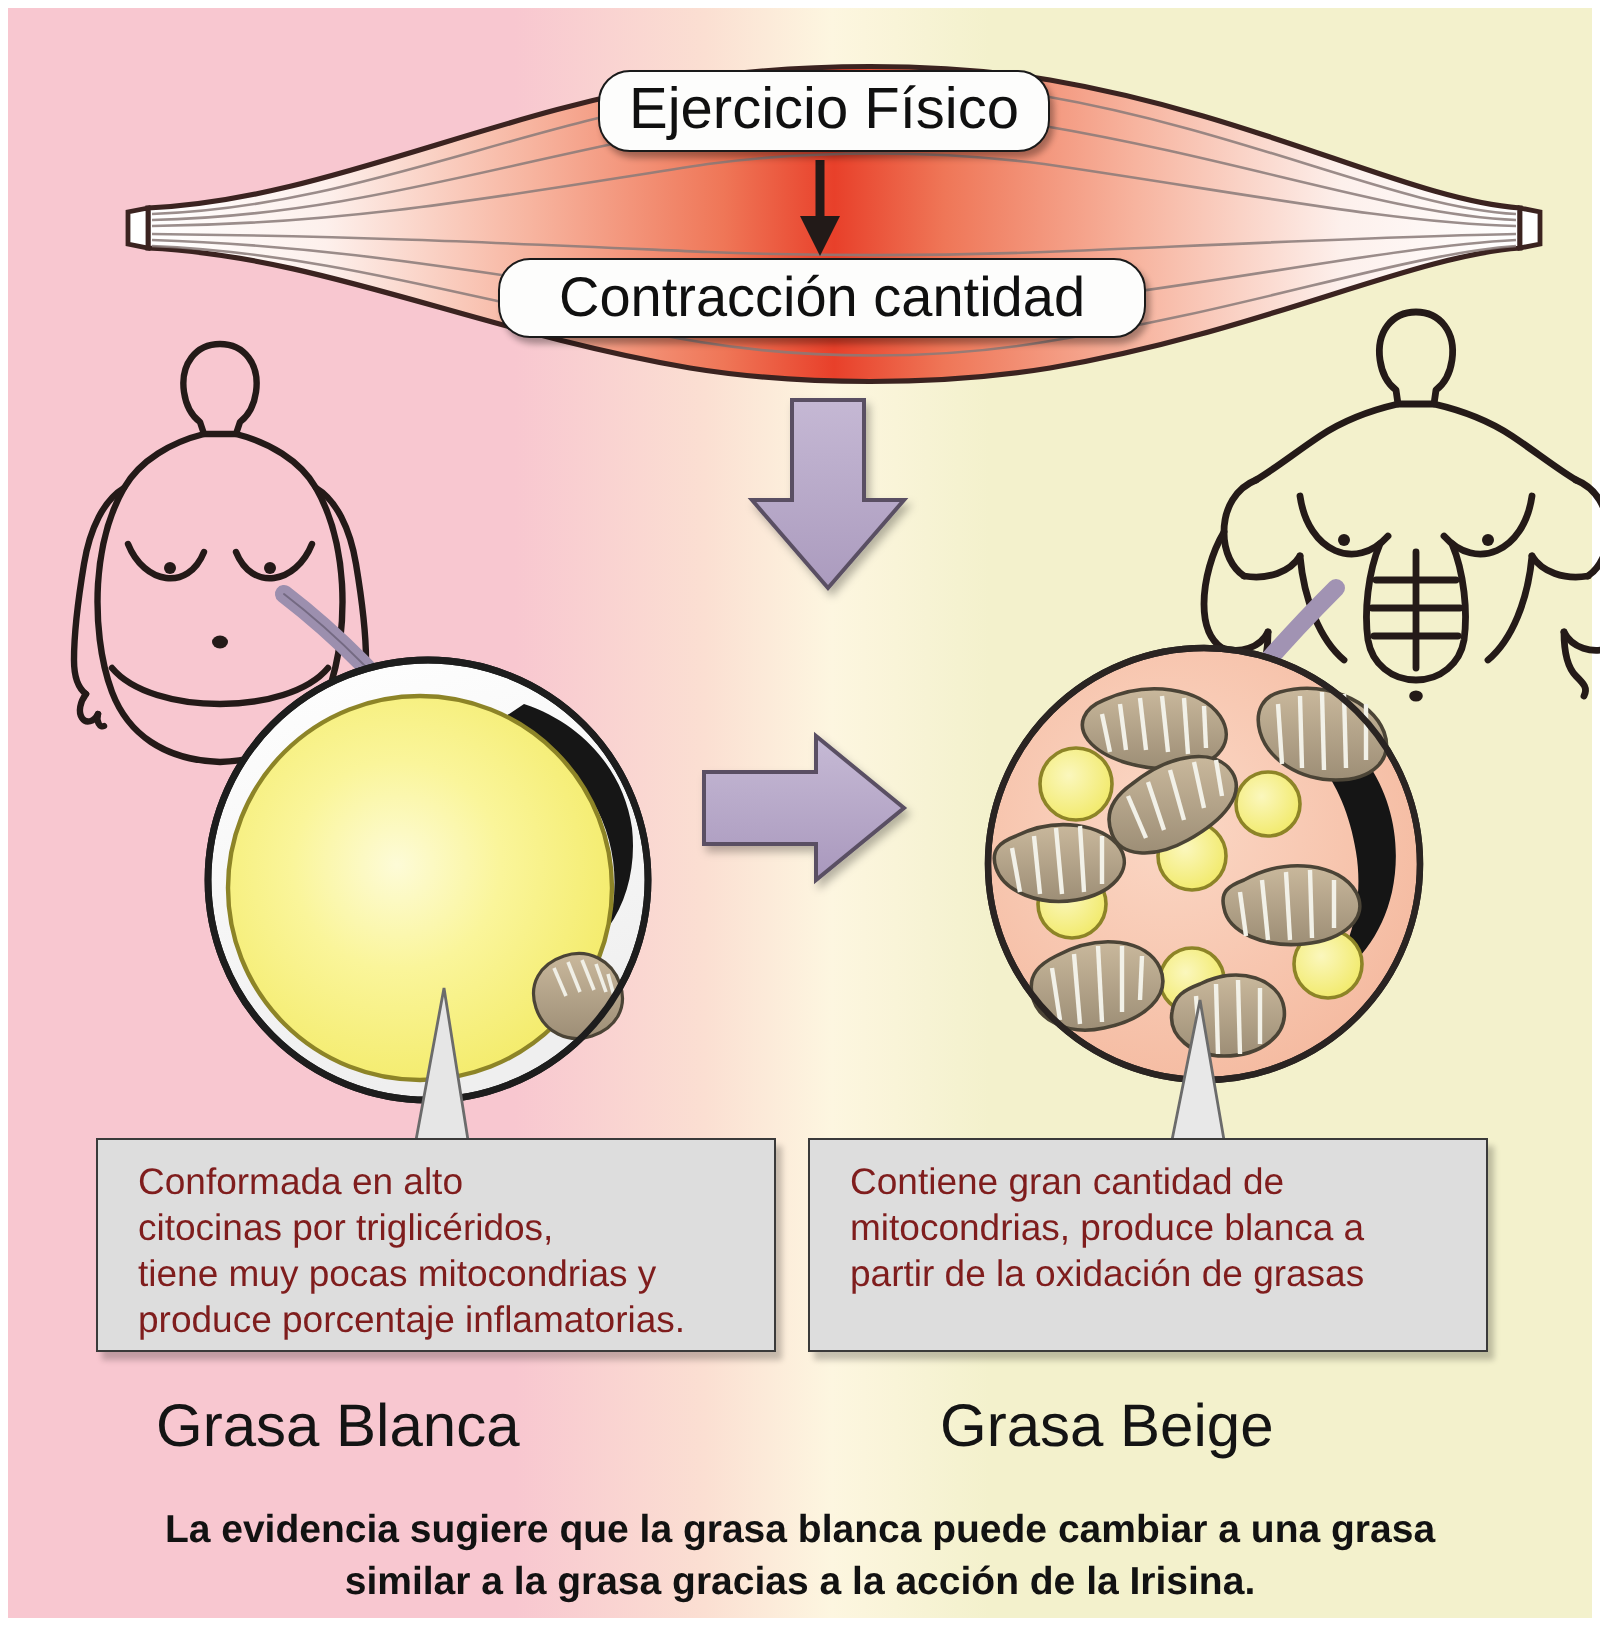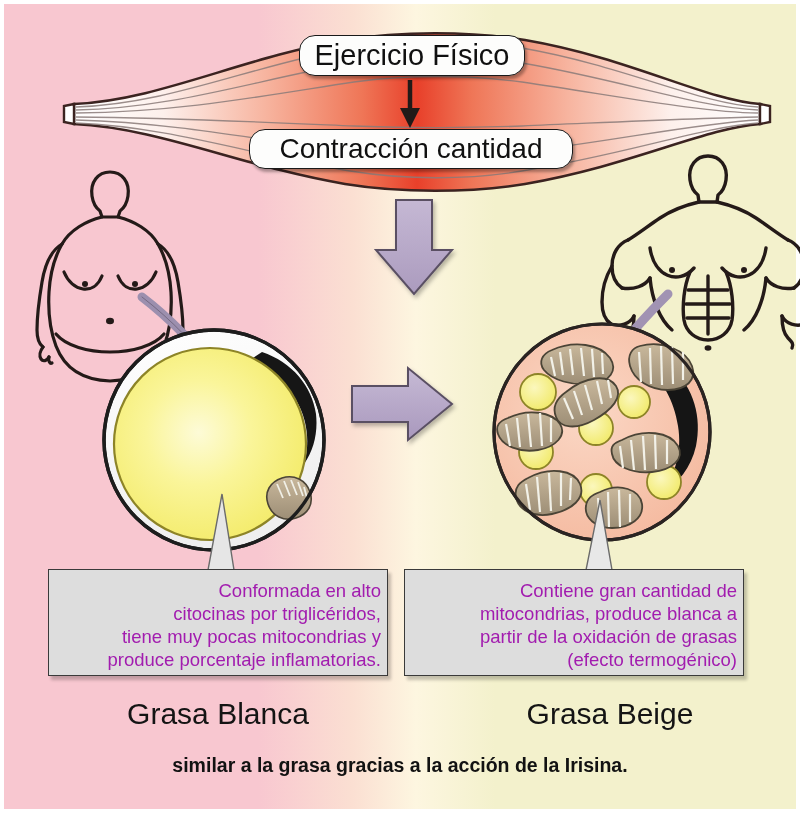--- a/index.html
+++ b/index.html
@@ -70,41 +70,41 @@
     font-size: 30px;
     letter-spacing: 1.2px;
     border-width: 2.5px;
     border-radius: 7px;
   }
   .callout {
     position: absolute;
     box-sizing: border-box;
     background: #dddddd;
     border: 1.4px solid #3a3a3a;
-    color: #a21caf;
-    text-align: right;
+    color: #7f1d1d;
+    text-align: left;
     font-size: 18.5px;
     line-height: 23px;
-    padding: 9px 6px 8px 8px;
+    padding: 9px 6px 8px 20px;
     box-shadow: 3px 4px 3px rgba(0,0,0,0.22);
     font-family: "Liberation Sans", sans-serif;
   }
   #callout-white {
     left: 48px; top: 569px;
     width: 340px; height: 107px;
   }
   #callout-beige {
     left: 404px; top: 569px;
     width: 340px; height: 107px;
   }
   .cellname {
     position: absolute;
     font-size: 30px;
     color: #141414;
-    text-align: center;
+    text-align: left;
     font-family: "Liberation Sans", sans-serif;
   }
   #name-white { left: 78px; top: 697px; width: 280px; }
   #name-beige { left: 470px; top: 697px; width: 280px; }
   #bottom-text {
     position: absolute;
     left: 40px; top: 752px;
     width: 720px;
     text-align: center;
     font-size: 19.5px;
@@ -418,24 +418,24 @@
     <div>Conformada en alto</div>
     <div>citocinas por triglicéridos,</div>
     <div>tiene muy pocas mitocondrias y</div>
     <div>produce porcentaje inflamatorias.</div>
   </div>
 
   <div class="callout" id="callout-beige">
     <div>Contiene gran cantidad de</div>
     <div>mitocondrias, produce blanca a</div>
     <div>partir de la oxidación de grasas</div>
-    <div>(efecto termogénico)</div>
   </div>
 
   <div class="cellname" id="name-white">Grasa Blanca</div>
 
   <div class="cellname" id="name-beige">Grasa Beige</div>
 
   <div id="bottom-text">
+    <div>La evidencia sugiere que la grasa blanca puede cambiar a una grasa</div>
     <div>similar a la grasa gracias a la acción de la Irisina.</div>
   </div>
 
 </div>
 
 </body></html>

